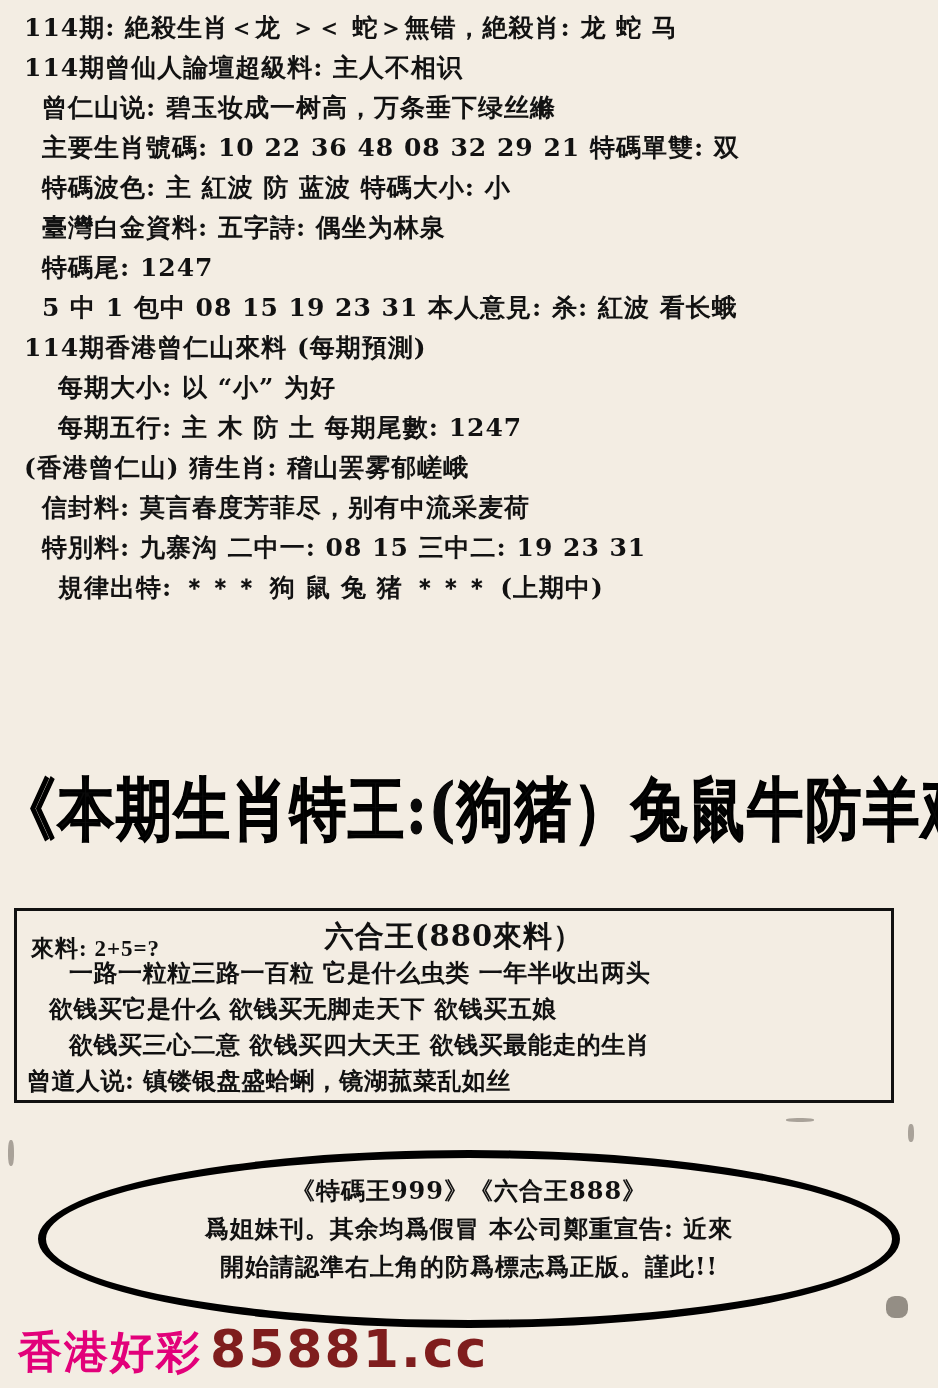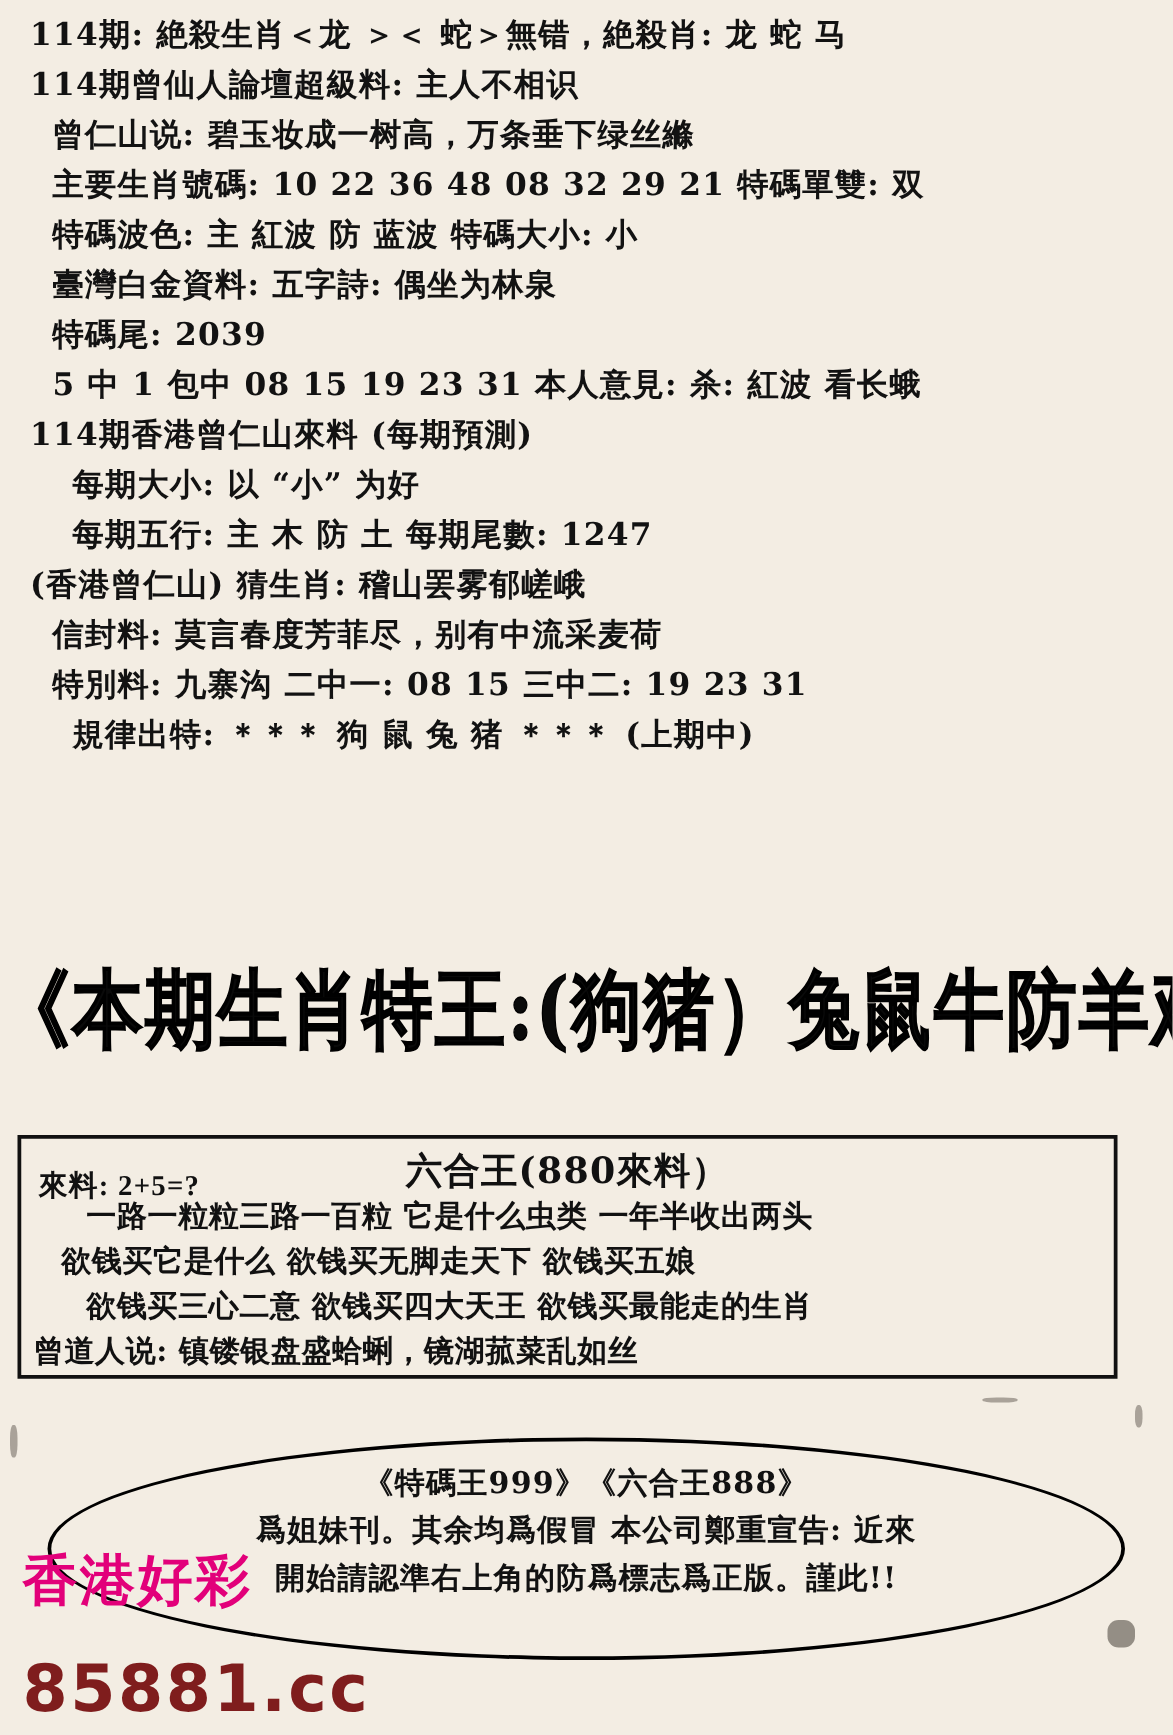--- a/index.html
+++ b/index.html
@@ -106,21 +106,21 @@
   .box-line.i1 { padding-left: 22px; }
   .box-line.i2 { padding-left: 6px; margin-left: 36px; }
 
   
   .oval {
     position: absolute;
     left: 38px;
     top: 1150px;
     width: 862px;
     height: 178px;
-    border: 3px solid #000000;
+    border: 8px solid #000000;
     border-radius: 50% / 50%;
     box-sizing: border-box;
     background: transparent;
     padding-top: 14px;
   }
   .oval-line {
     font-family: "DejaVu Serif", serif;
     font-weight: bold;
     font-size: 24px;
     line-height: 38px;
@@ -129,22 +129,21 @@
     letter-spacing: 1px;
   }
 
   
   .footer {
     position: absolute;
     left: 18px;
     bottom: 6px;
     display: flex;
     align-items: baseline;
-    gap: 28px;
-    flex-direction: column;
+    gap: 8px;
   }
   .footer-cn {
     font-family: "DejaVu Sans", sans-serif;
     font-weight: bold;
     font-size: 44px;
     color: #e2007a;
     letter-spacing: 2px;
   }
   .footer-url {
     font-family: "DejaVu Sans", sans-serif;
@@ -167,21 +166,21 @@
 
 <div class="page">
 
   <div class="toplines">
     <div class="line">114期: 絶殺生肖＜龙 ＞＜ 蛇＞無错，絶殺肖: 龙 蛇 马</div>
     <div class="line">114期曾仙人論壇超級料: 主人不相识</div>
     <div class="line indent1">曾仁山说: 碧玉妆成一树高，万条垂下绿丝縧</div>
     <div class="line indent1">主要生肖號碼: 10 22 36 48 08 32 29 21  特碼單雙: 双</div>
     <div class="line indent1">特碼波色: 主 紅波 防 蓝波 特碼大小: 小</div>
     <div class="line indent1">臺灣白金資料: 五字詩: 偶坐为林泉</div>
-    <div class="line indent1">特碼尾: 2039</div>
+    <div class="line indent1">特碼尾: 1247</div>
     <div class="line indent1">5 中 1 包中 08 15 19 23 31  本人意見: 杀: 紅波 看长蛾</div>
     <div class="line">114期香港曾仁山來料 (每期預測)</div>
     <div class="line indent2">每期大小: 以 “小” 为好</div>
     <div class="line indent2">每期五行: 主 木 防 土 每期尾數: 1247</div>
     <div class="line">(香港曾仁山) 猜生肖: 稽山罢雾郁嵯峨</div>
     <div class="line indent1">信封料: 莫言春度芳菲尽，别有中流采麦荷</div>
     <div class="line indent1">特別料: 九寨沟 二中一: 08 15  三中二: 19 23 31</div>
     <div class="line indent2">規律出特: ＊＊＊ 狗 鼠 兔 猪 ＊＊＊ (上期中)</div>
   </div>
 

